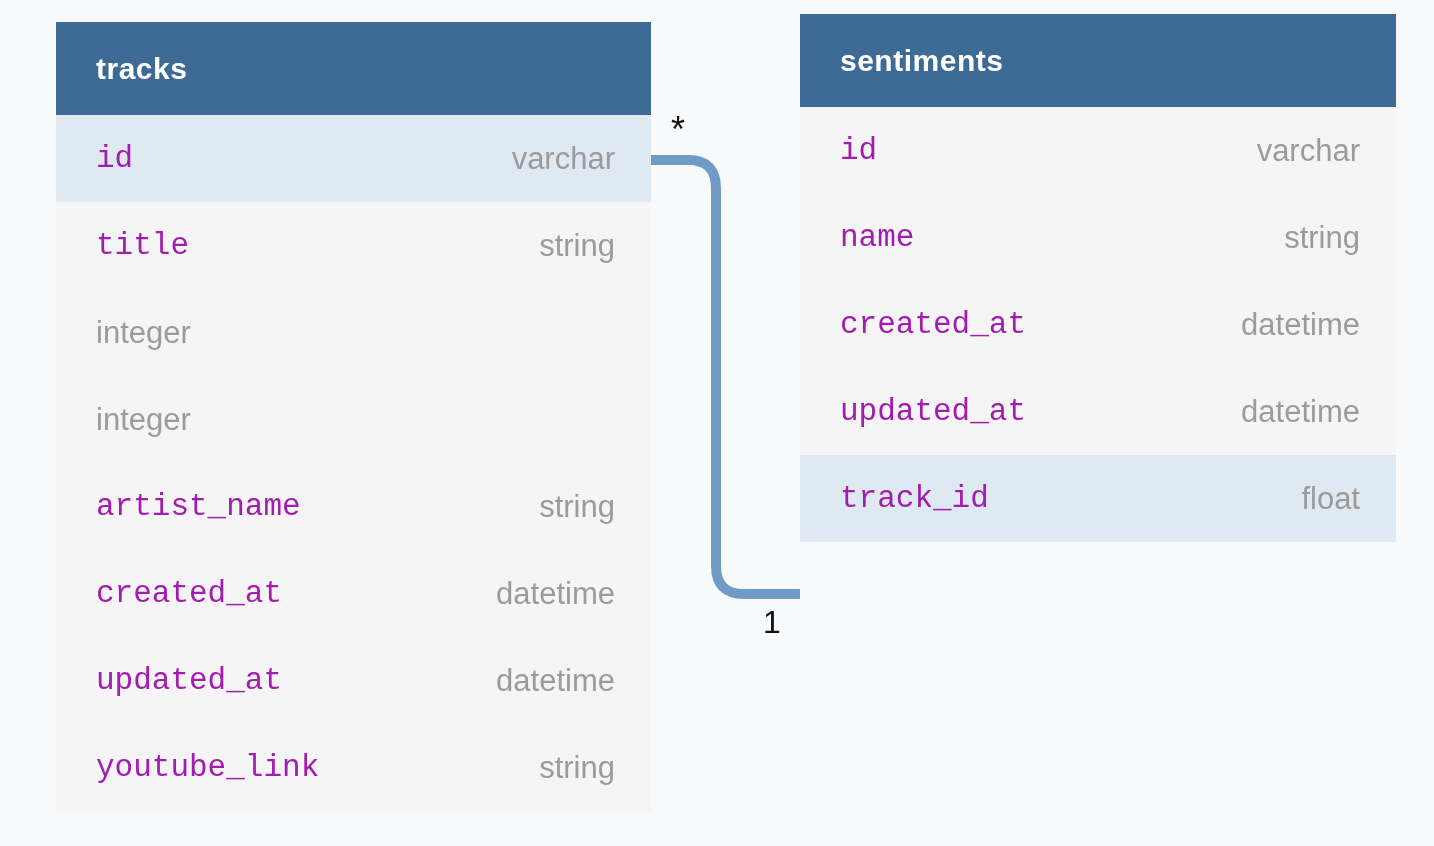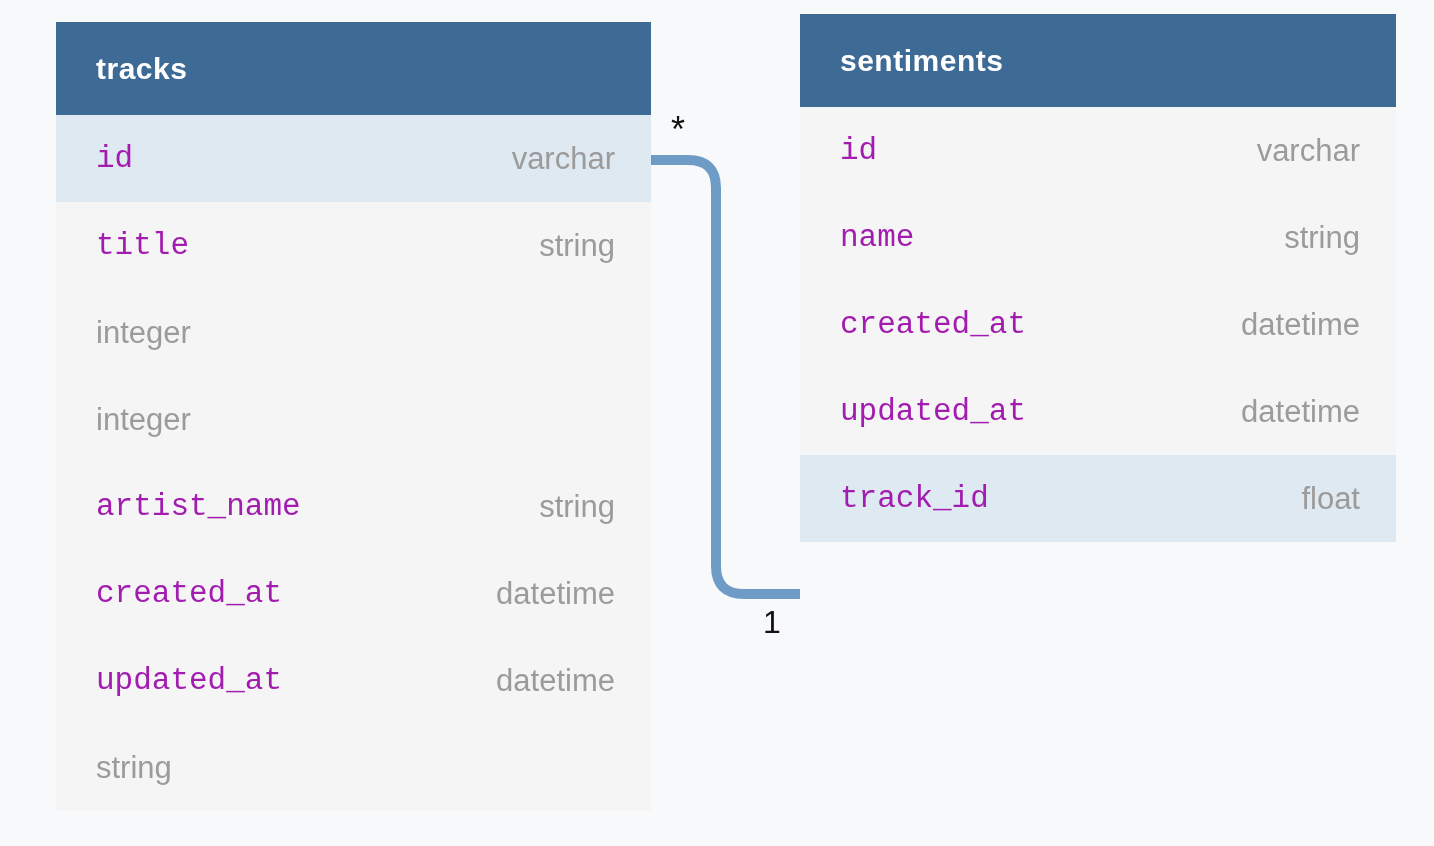--- a/index.html
+++ b/index.html
@@ -96,20 +96,21 @@
     </div>
     <div class="field-row">
       <span class="field-name">created_at</span>
       <span class="field-type">datetime</span>
     </div>
     <div class="field-row">
       <span class="field-name">updated_at</span>
       <span class="field-type">datetime</span>
     </div>
     <div class="field-row">
+      <span class="field-name">youtube_link</span>
       <span class="field-type">string</span>
     </div>
   </div>
 
   <svg class="connector-layer" viewBox="0 0 1434 846" xmlns="http://www.w3.org/2000/svg">
     <path d="M 651 160 H 688 Q 716 160 716 188 V 566 Q 716 594 744 594 H 800" fill="none" stroke="#6f9bc7" stroke-width="10"></path>
   </svg>
   <div class="cardinality" id="cardinality-many">*</div>
   <div class="cardinality" id="cardinality-one">1</div>
 

